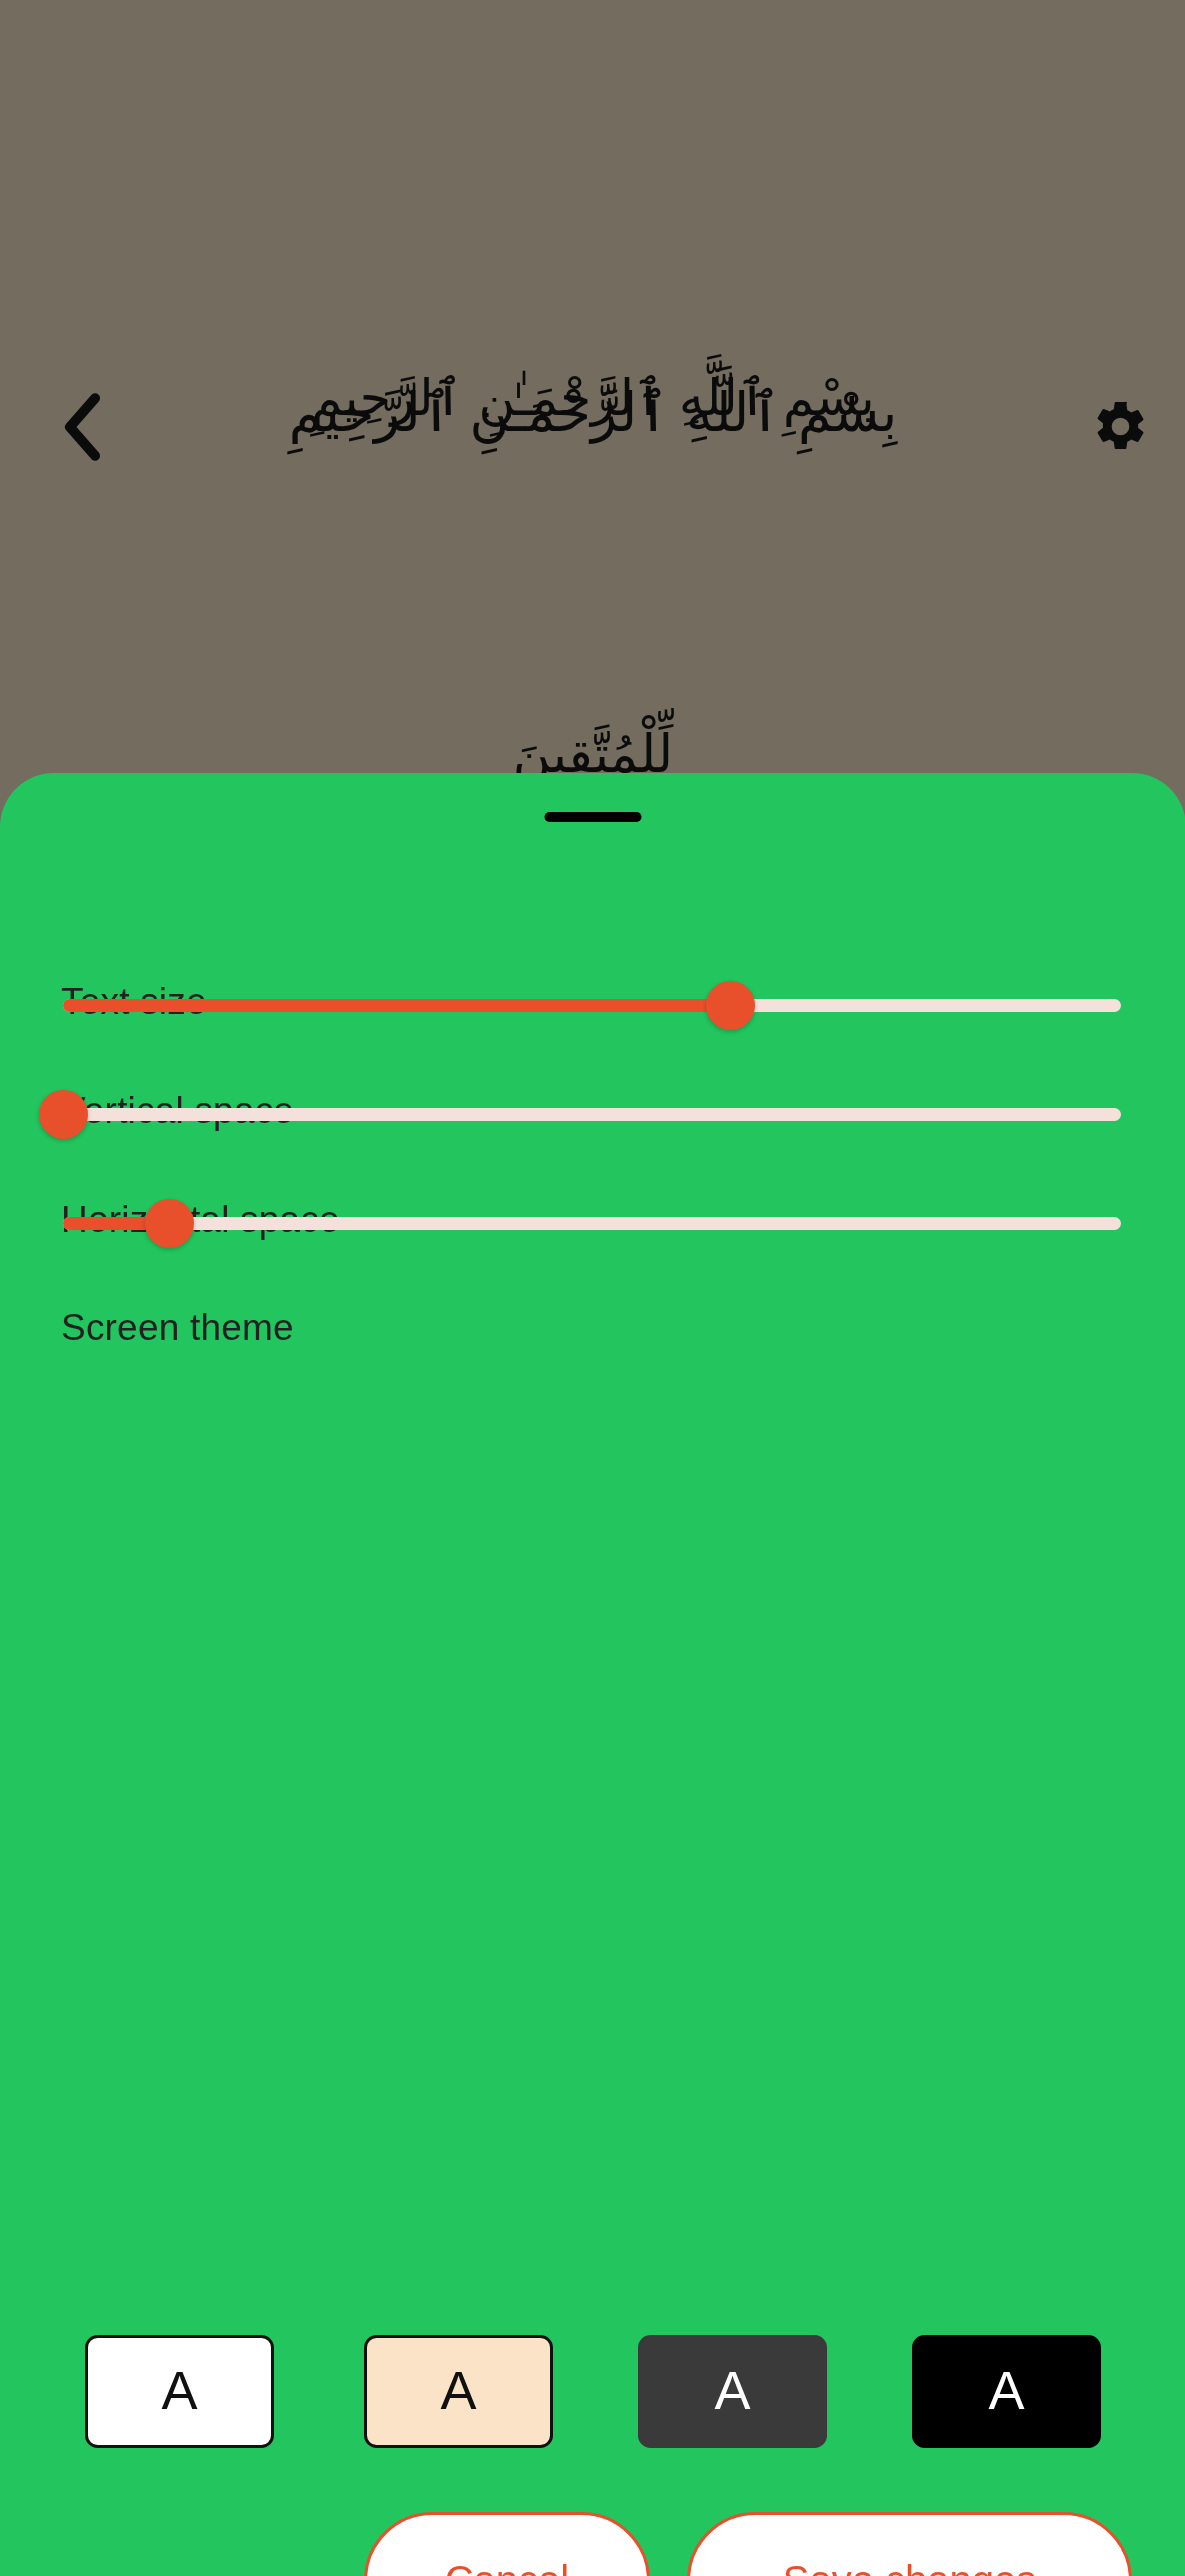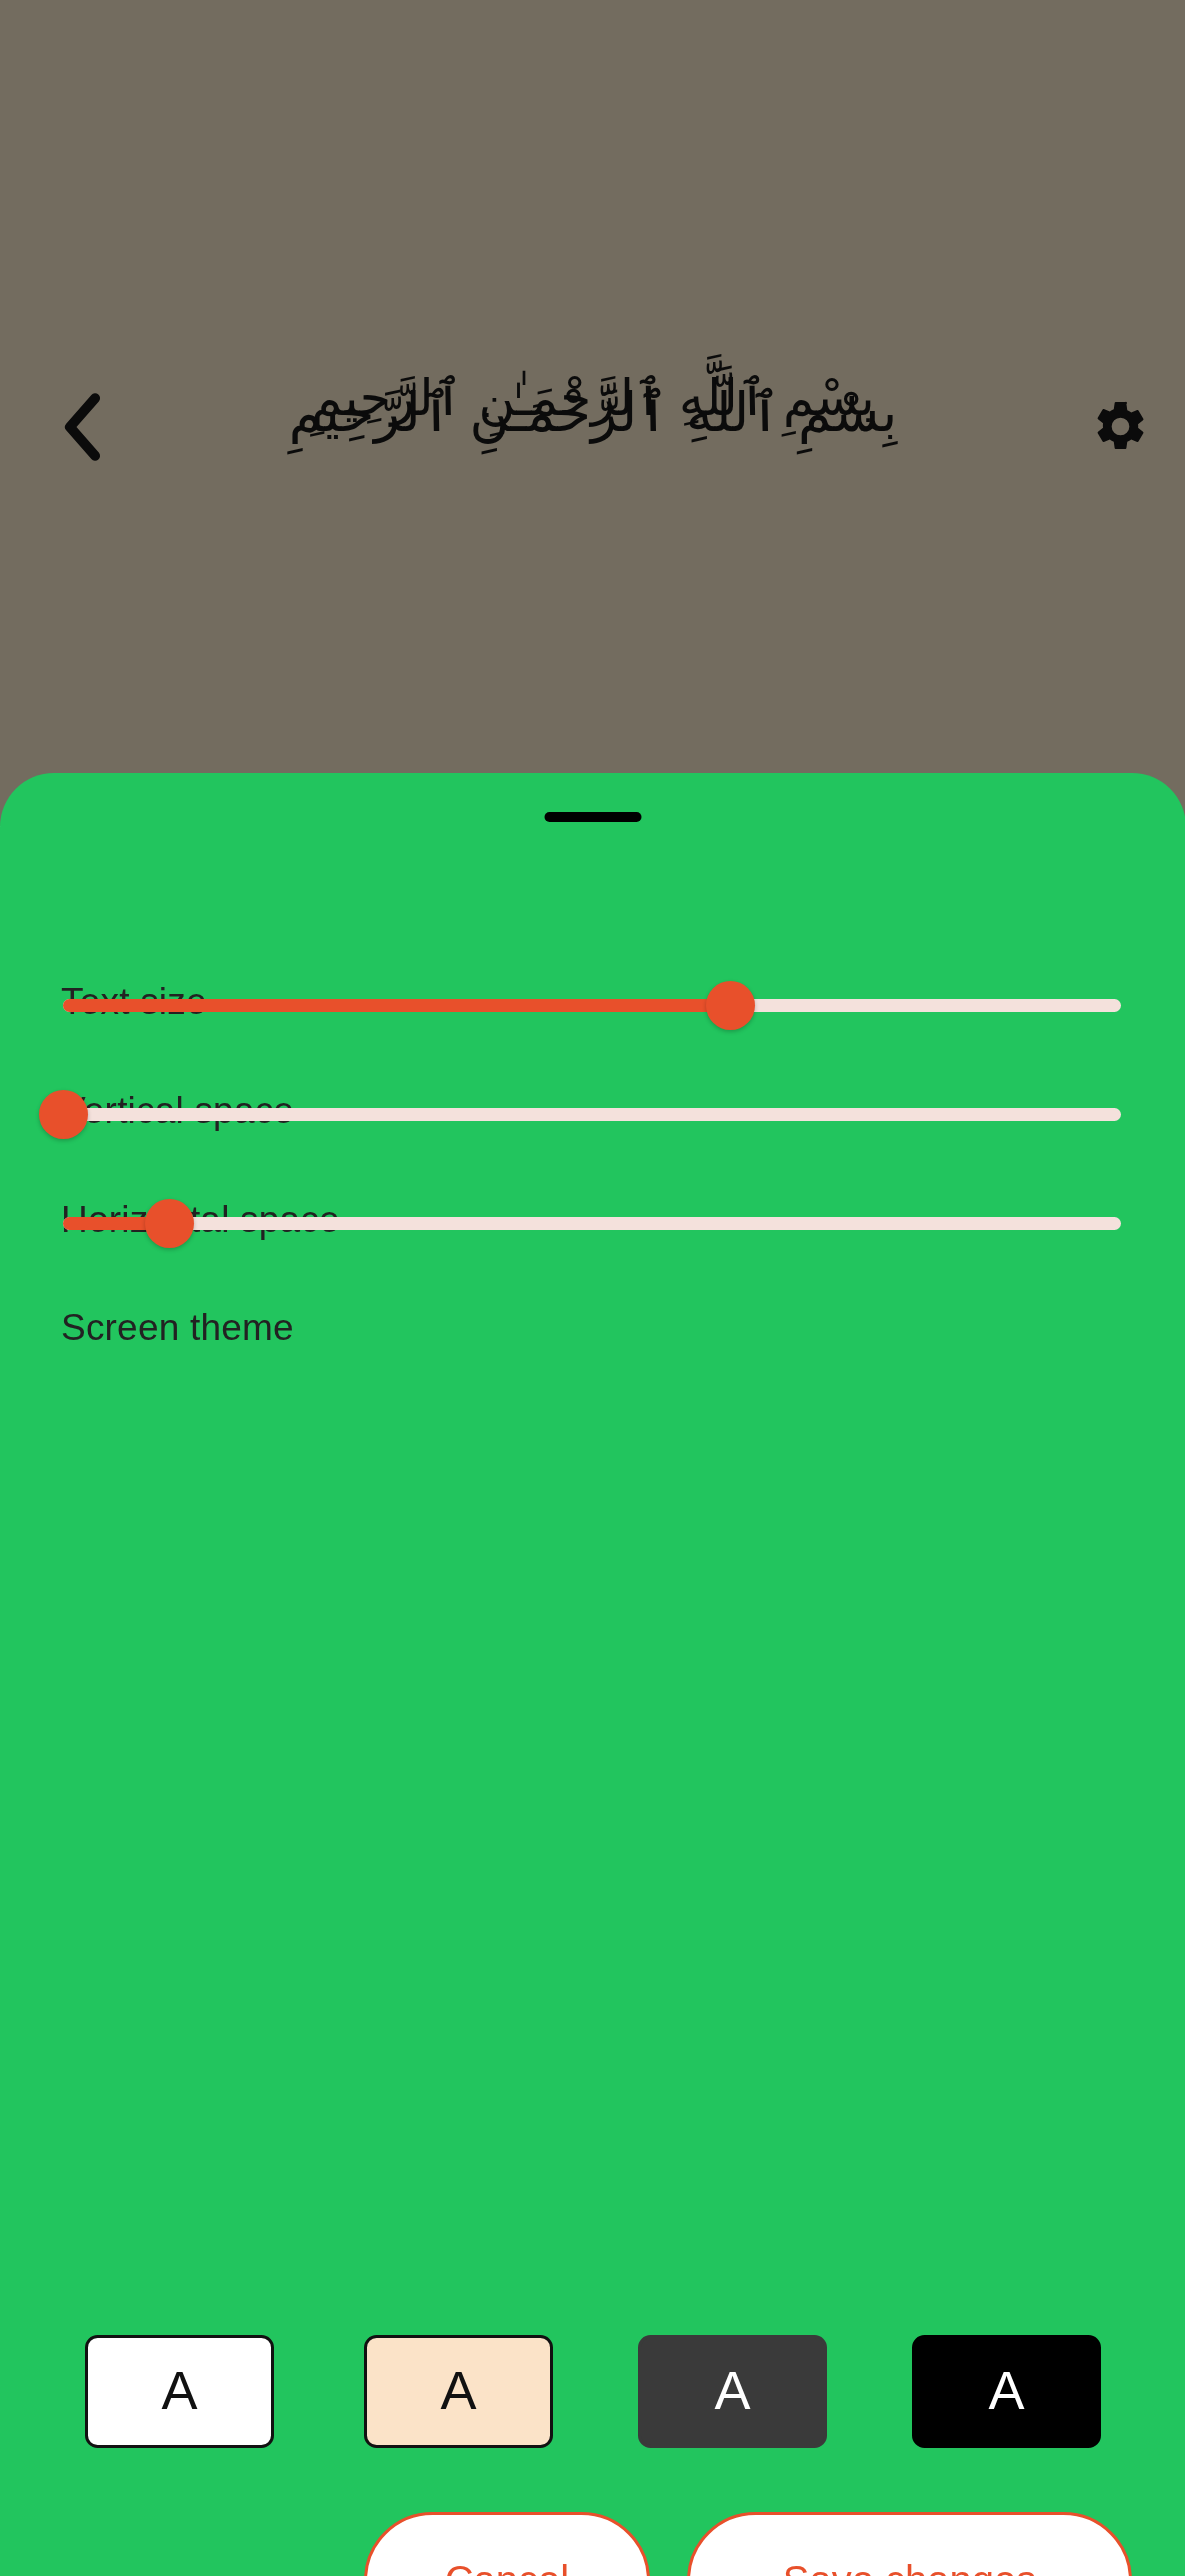--- a/index.html
+++ b/index.html
@@ -217,20 +217,21 @@
         </svg>
       </span>
     </div>
 
     <div class="arabic" id="header-bismillah">بِسْمِ ٱللَّهِ ٱلرَّحْمَـٰنِ ٱلرَّحِيمِ</div>
   </div>
 
   <div class="arabic" id="verse-bismillah">بِسْمِ ٱللَّهِ ٱلرَّحْمَـٰنِ ٱلرَّحِيمِ</div>
 
 
+  <div class="arabic" id="verse-line-2">لِّلْمُتَّقِينَ</div>
 </div>
 
 <div id="settings-sheet">
 
   <div id="sheet-drag-handle"></div>
 
   <div class="section-label" style="top: 208px;">Text size</div>
 
   <div class="slider" style="top: 226px; margin-top: 0;">
     <div class="slider" style="position:absolute; left:0; top:0; width:100%;">

